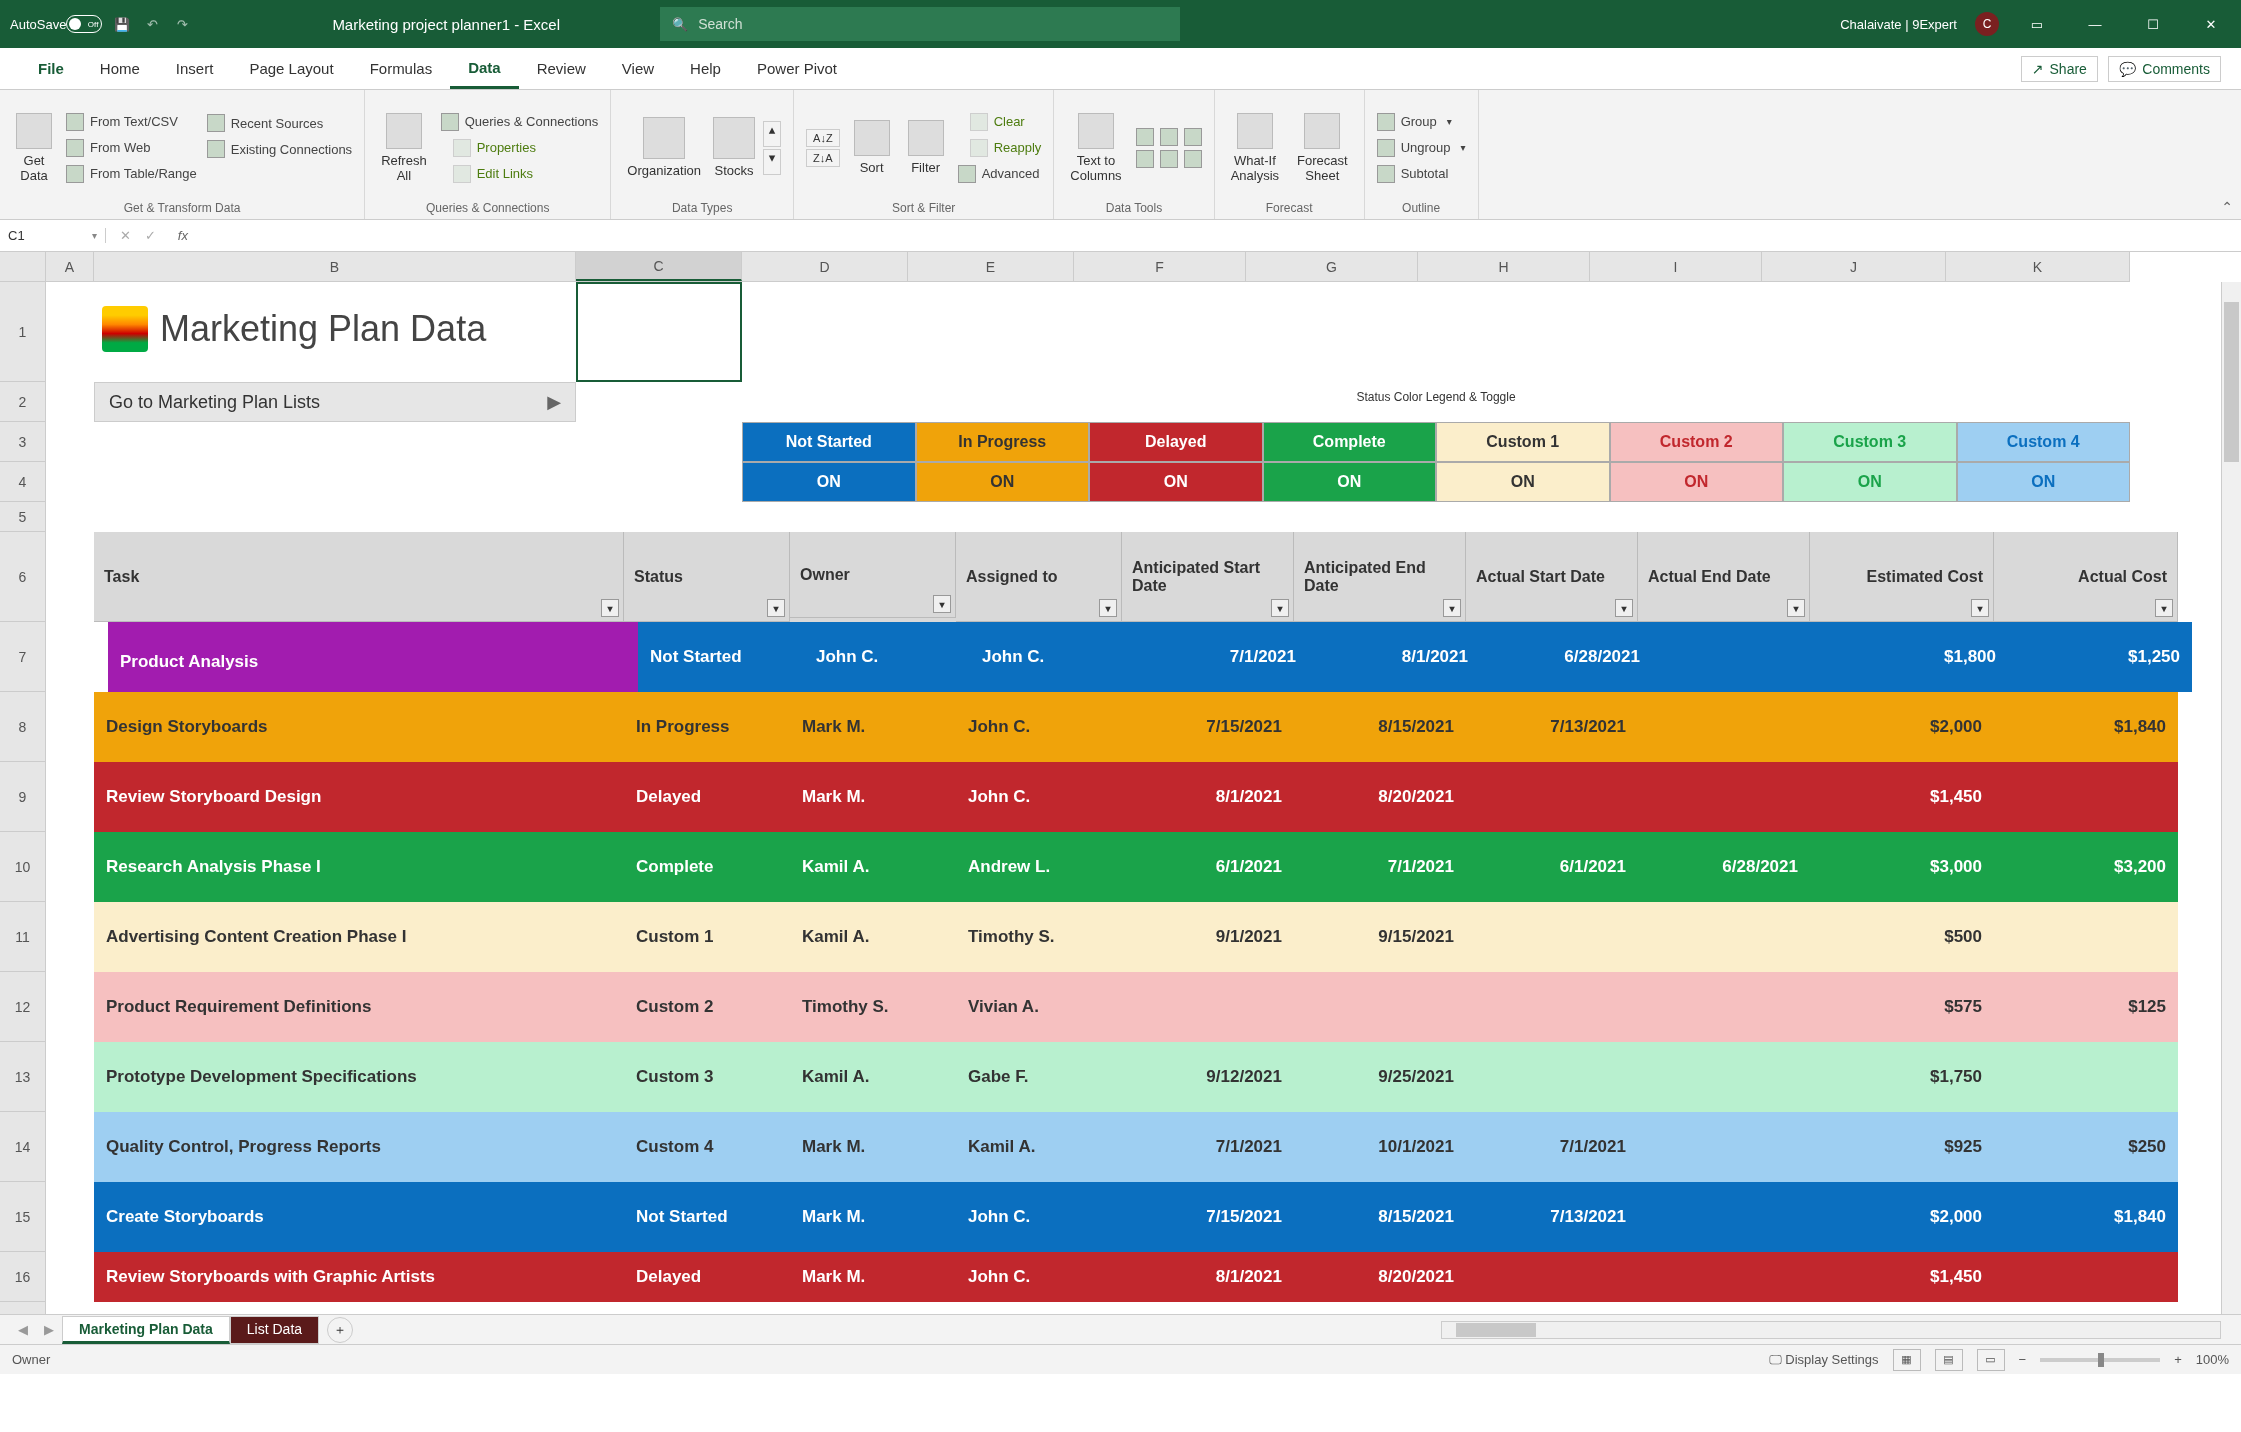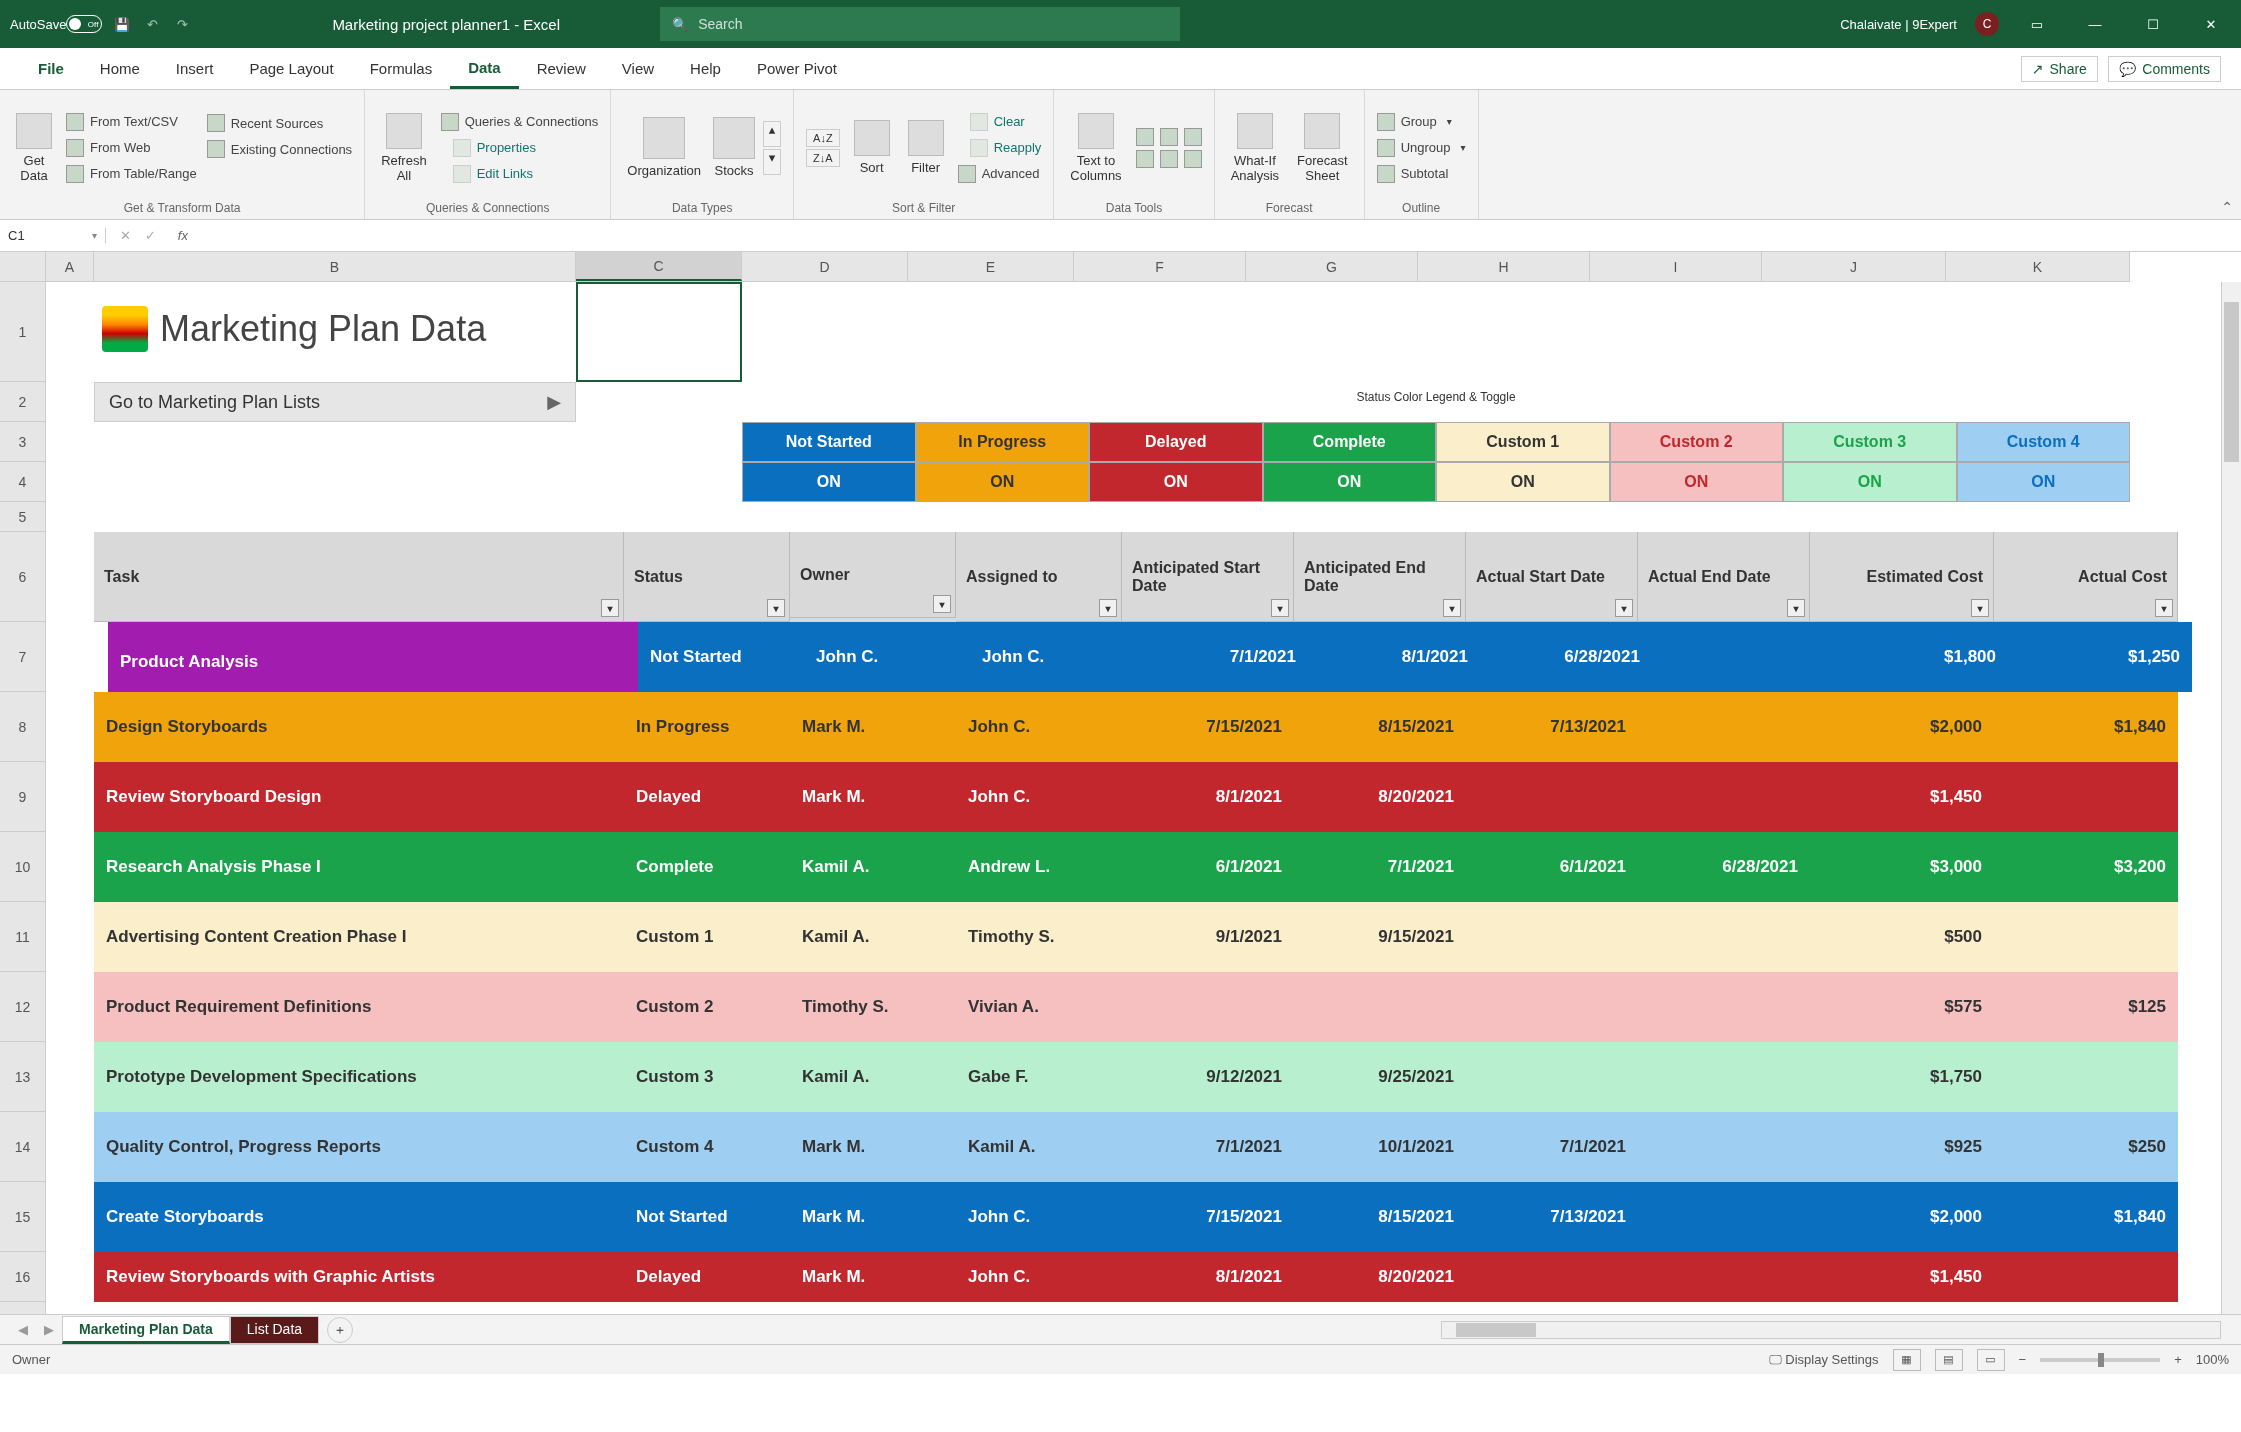--- a/index.html
+++ b/index.html
@@ -29,21 +29,21 @@
 .ribbon-right .btn { border: 1px solid #ccc; padding: 4px 10px; display: flex; align-items: center; gap: 6px; font-size: 14px; }
 
 
 .ribbon { background: #f3f3f3; border-bottom: 1px solid #ccc; height: 130px; display: flex; position: relative; }
 .ribbon-group { border-right: 1px solid #d8d8d8; padding: 6px 12px 2px 12px; display: flex; flex-direction: column; }
 .ribbon-group-body { flex: 1; display: flex; align-items: center; gap: 10px; }
 .ribbon-group-label { text-align: center; font-size: 12px; color: #666; padding: 2px 0; }
 .rb-big { display: flex; flex-direction: column; align-items: center; gap: 4px; font-size: 13px; color: #333; padding: 4px; text-align: center; }
 .rb-icon { width: 36px; height: 36px; background: #ddd; border: 1px solid #bbb; }
 .rb-small { font-size: 13px; color: #444; display: flex; align-items: center; gap: 6px; padding: 2px 0; }
-.rb-small.dis { color: #0f766e; padding-left: 12px; }
+.rb-small.dis { color: #4d7c0f; padding-left: 12px; }
 .rb-col { display: flex; flex-direction: column; gap: 4px; }
 .rb-ico { width: 18px; height: 18px; background: #c8d8c8; border: 1px solid #999; display: inline-block; }
 .ribbon-collapse { position: absolute; right: 8px; bottom: 4px; font-size: 14px; color: #666; }
 
 
 .formula-bar { height: 32px; border-bottom: 1px solid #ccc; display: flex; align-items: center; background: #fff; }
 .name-box { width: 106px; border-right: 1px solid #ccc; padding: 0 8px; display: flex; align-items: center; justify-content: space-between; font-size: 13px; }
 .fb-btns { display: flex; gap: 14px; padding: 0 14px; color: #aaa; }
 .fx { font-style: italic; color: #666; padding: 0 8px; }
 

